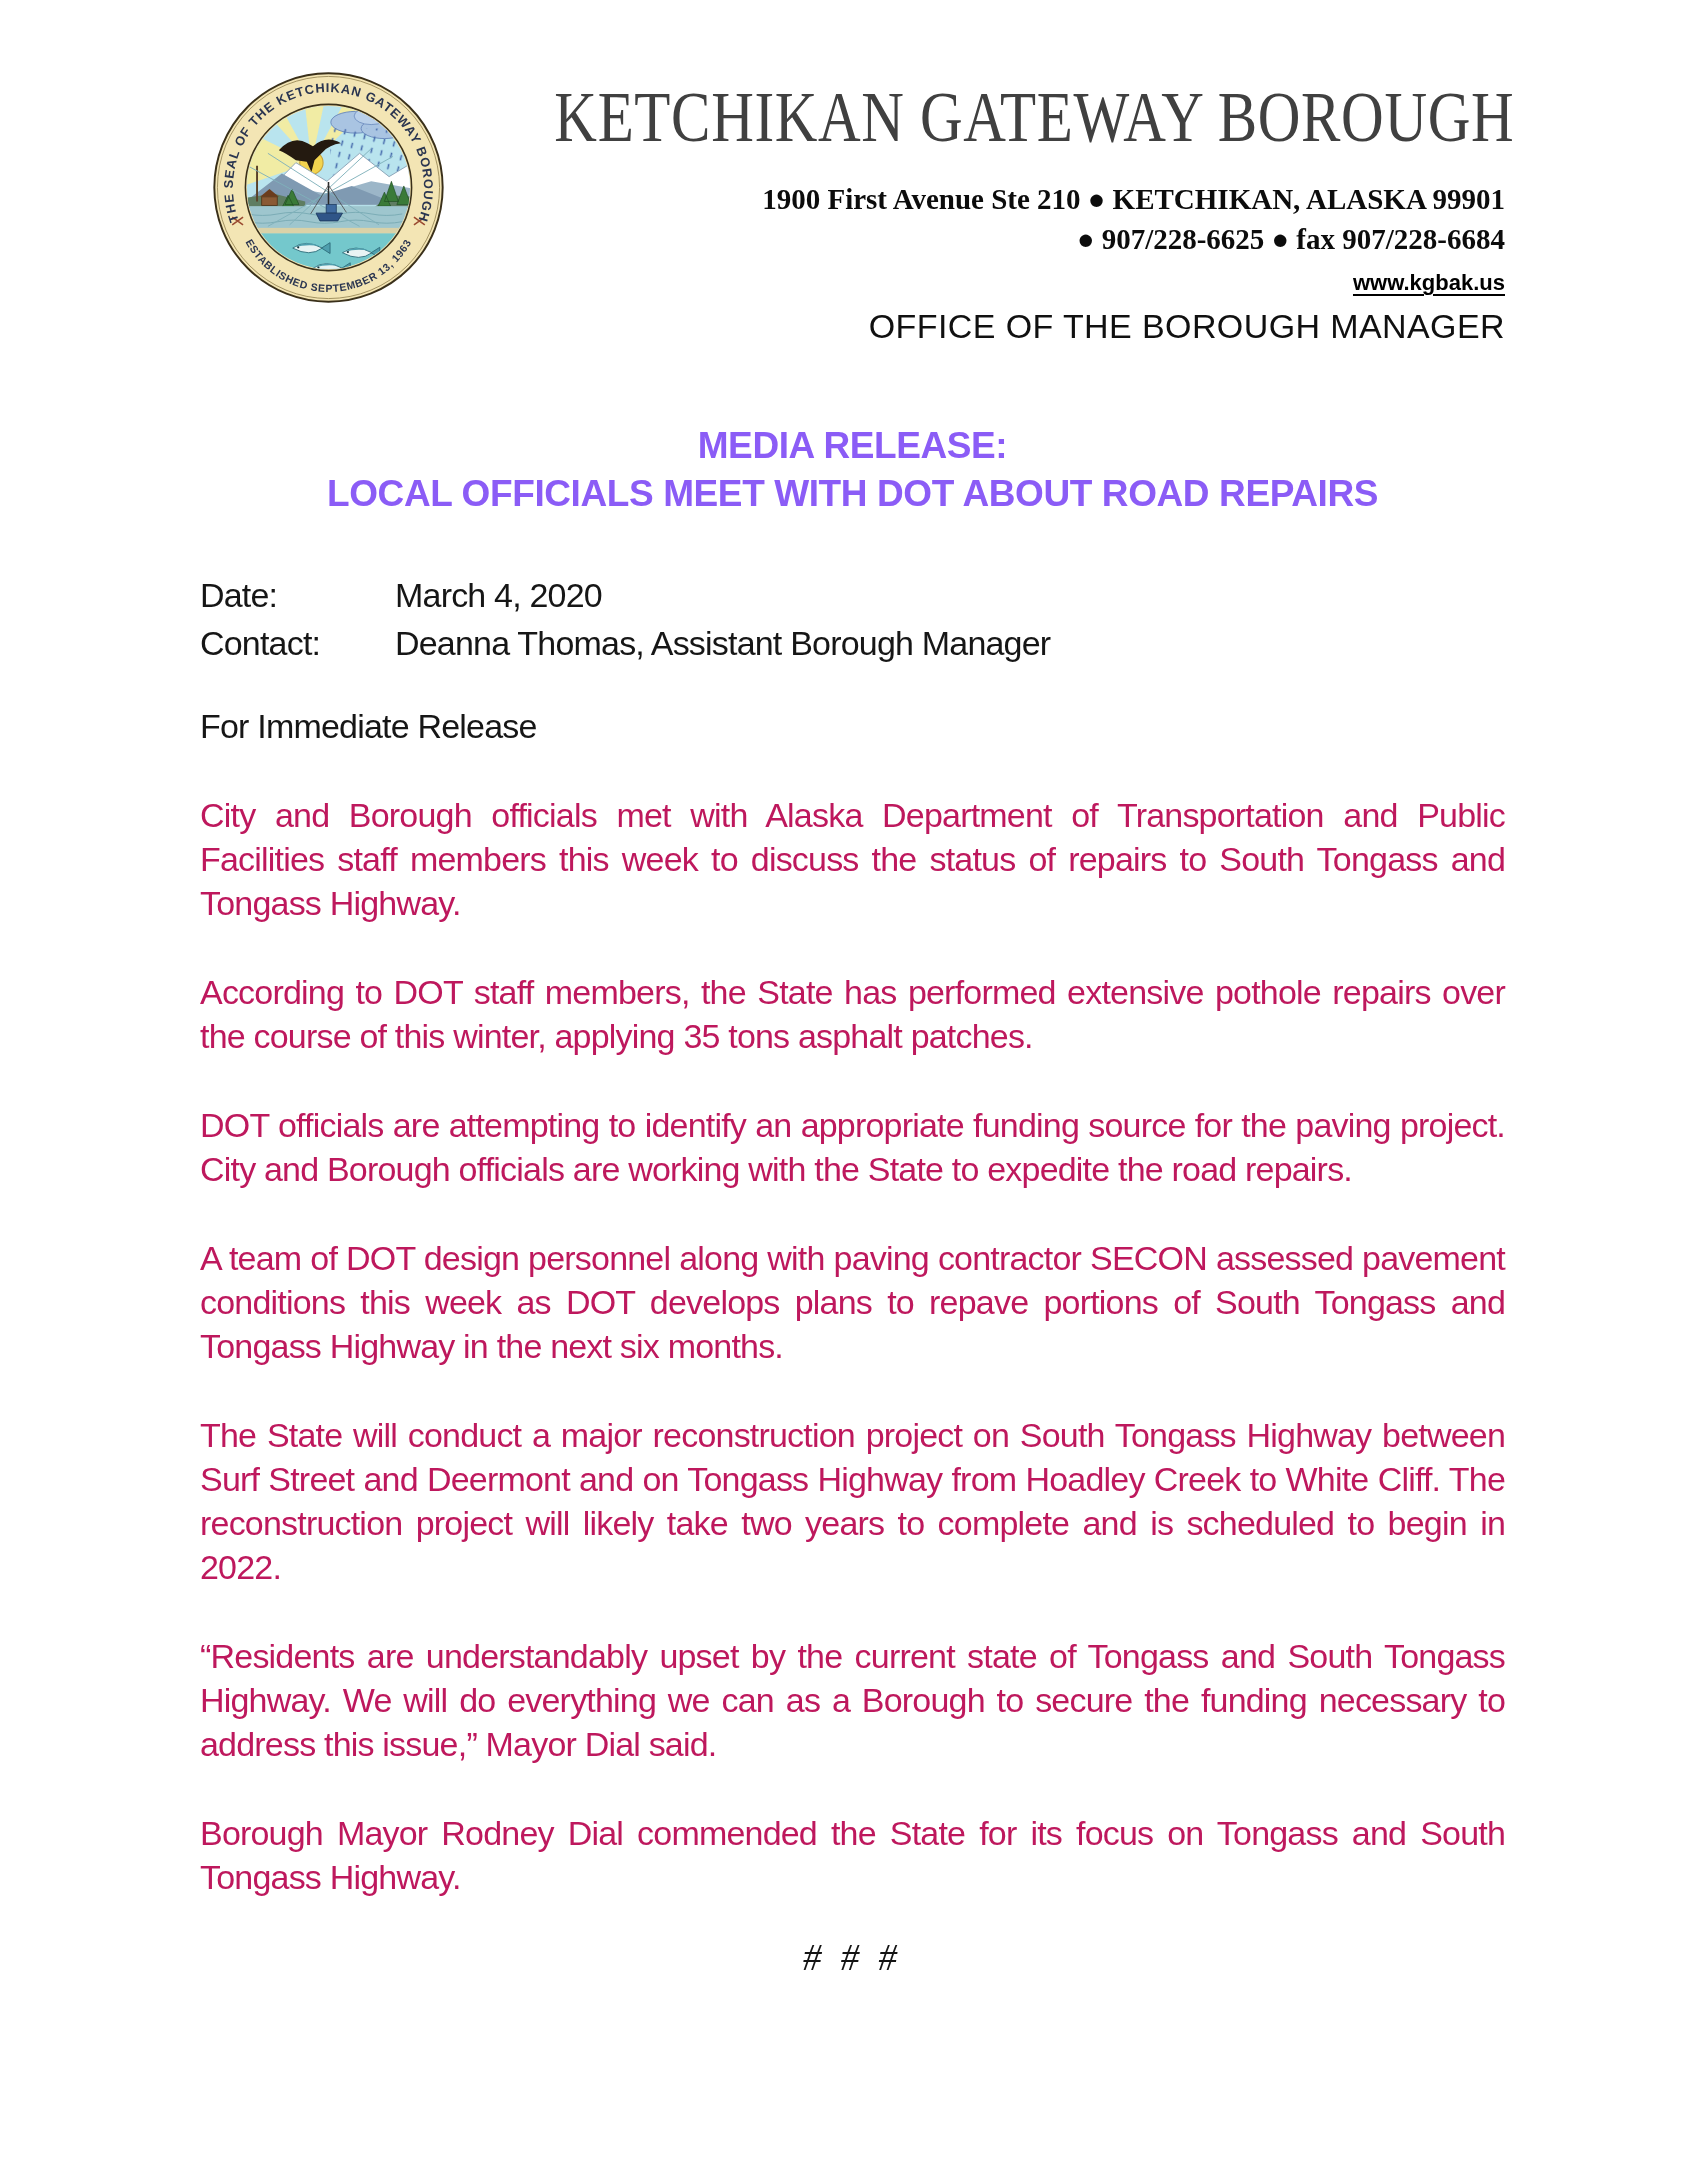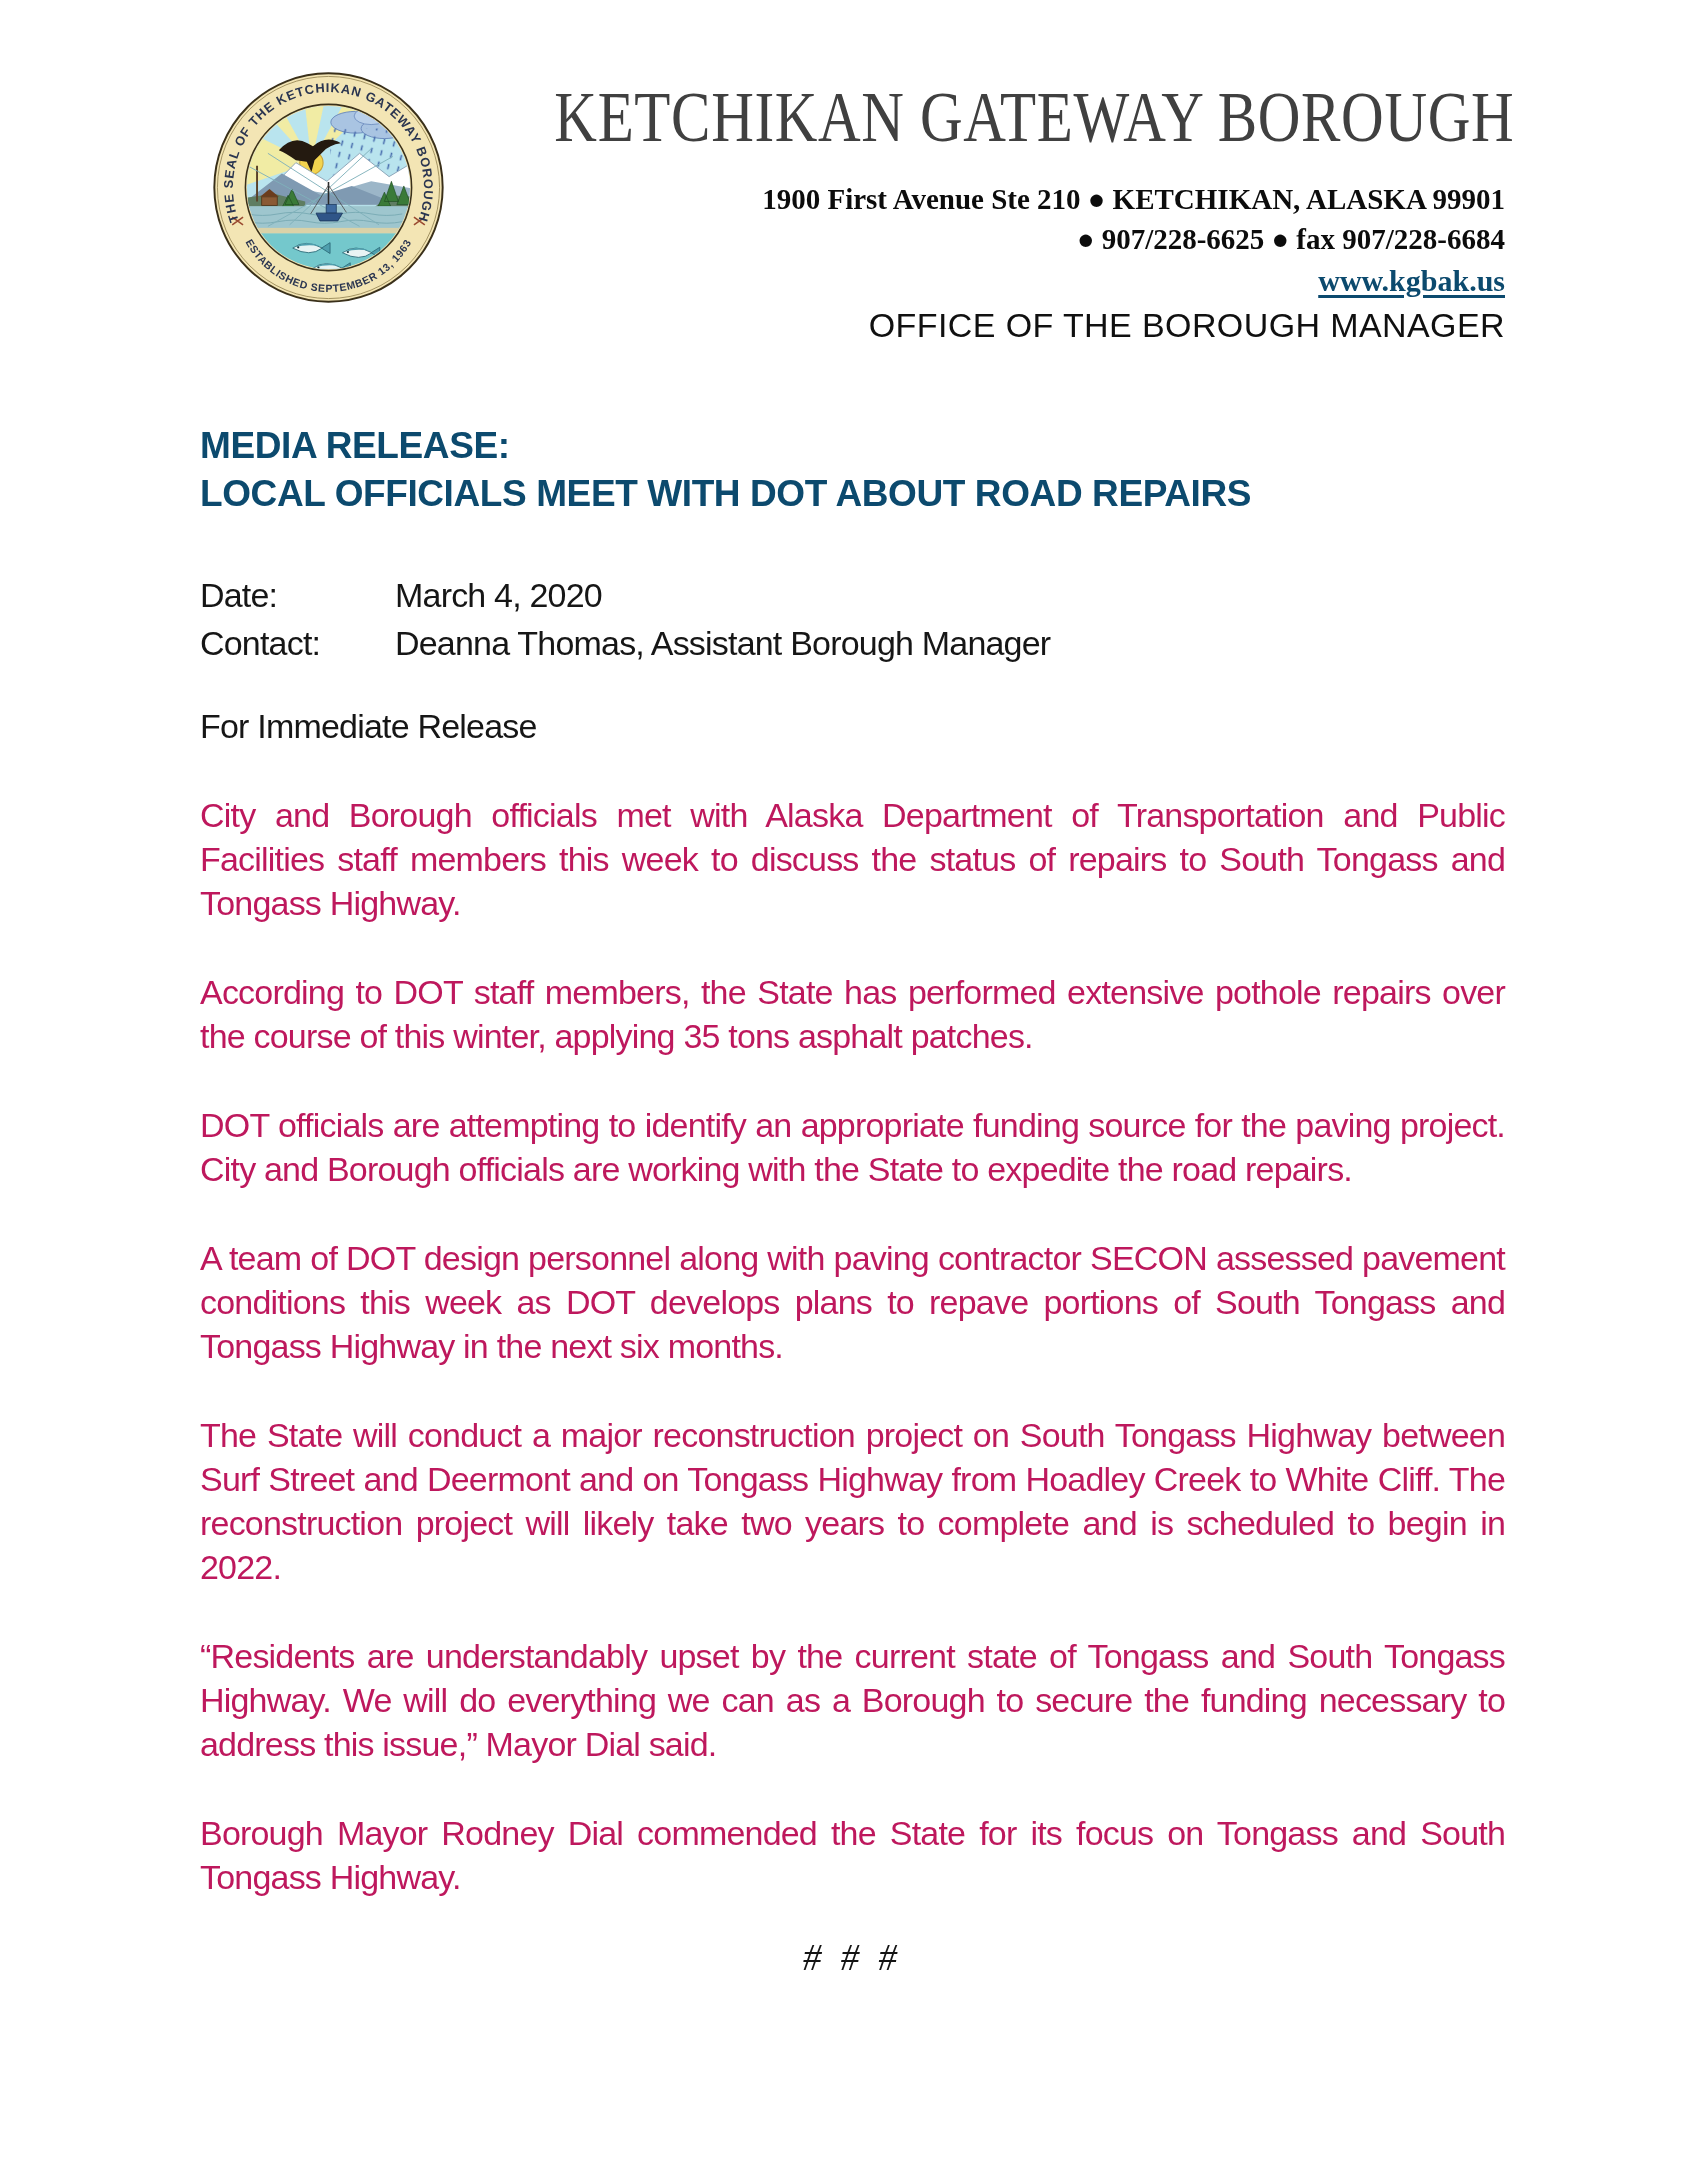--- a/index.html
+++ b/index.html
@@ -28,33 +28,33 @@
   }
   .org-name .condense{display:inline-block;transform:scaleX(.82);transform-origin:50% 50%;letter-spacing:0.8px;}
   .addr{
     text-align:right;
     font-family:"Liberation Serif", serif;
     font-weight:700;font-size:29px;line-height:37px;
     margin-top:3.4px;color:#0c0c0c;
   }
   .addr.first{margin-top:27px;}
   .website{
-    color:#0c4a6e;text-decoration:underline;
+    color:#000000;text-decoration:underline;
     text-underline-offset:4.2px;cursor:pointer;
-    font-family:Liberation Serif, serif;font-weight:700;font-size:30px;
+    font-family:Liberation Sans, sans-serif;font-weight:700;font-size:22px;
   }
   .office{
     text-align:right;
     font-size:34px;line-height:40px;font-weight:400;
     letter-spacing:0.4px;color:#101010;margin-top:5px;
     font-family:"Liberation Sans", sans-serif;
   }
   
   .content{position:absolute;left:200px;right:182px;top:422px;}
-  .release-heading{font-weight:700;font-size:37px;line-height:48px;letter-spacing:-0.4px;color:#0c4a6e;}
+  .release-heading{text-align:center;font-weight:700;font-size:37px;line-height:48px;letter-spacing:-0.4px;color:#8b5cf6;}
   .meta{margin-top:55px;font-size:34px;line-height:44px;letter-spacing:-0.8px;}
   .meta-row{display:flex;margin-bottom:4.2px;justify-content:center;}
   .meta-label{flex:0 0 195px;}
   .meta-value{flex:1;}
   .intro{margin:39px 0 0;font-size:34px;line-height:44px;letter-spacing:-0.8px;}
   .para{
     margin:45px 0 0;
     font-size:34px;line-height:44px;letter-spacing:-0.8px;
     text-align:justify;text-align-last:left;
     color:#be185d;

